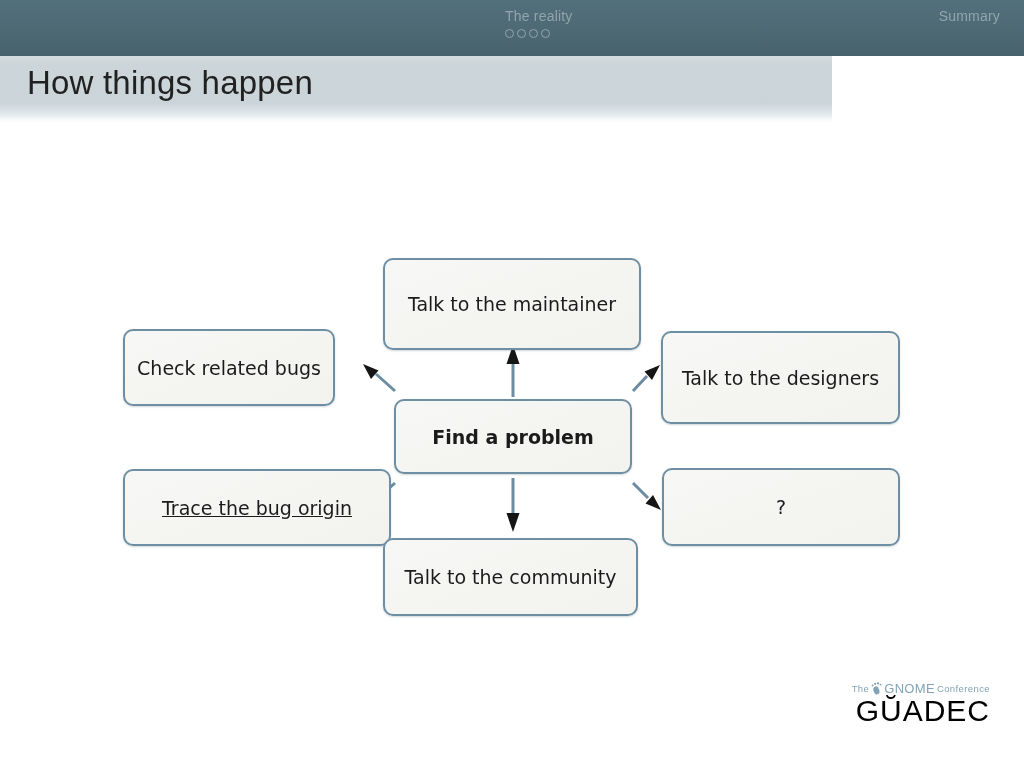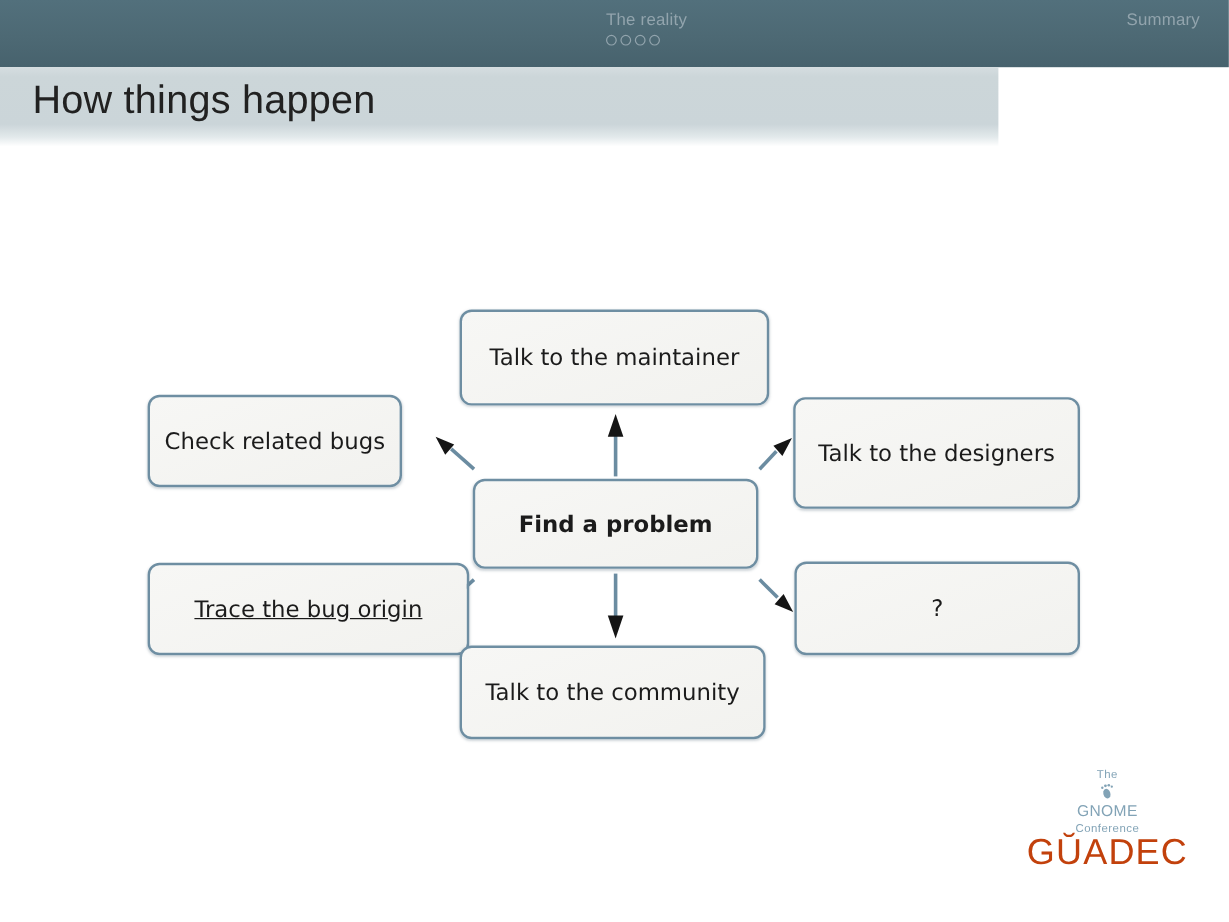--- a/index.html
+++ b/index.html
@@ -33,41 +33,41 @@
   }
   
   .node{
     position:absolute;box-sizing:border-box;
     border:2px solid #6e8ea2;border-radius:10px;
     background:linear-gradient(160deg,#f7f7f5 0%,#f2f2ef 100%);
     display:flex;align-items:center;justify-content:center;
     font-family:"DejaVu Sans",sans-serif;font-size:19px;color:#1b1b1b;
     box-shadow:0 1px 2px rgba(70,95,110,.25);
   }
-  .n-maintainer{left:383px;top:258px;width:258px;height:80px;}
+  .n-maintainer{left:383px;top:258px;width:258px;height:92px;}
   .n-checkbugs{left:123px;top:329px;width:212px;height:77px;}
   .n-designers{left:661px;top:331px;width:239px;height:93px;}
   .n-find{left:394px;top:399px;width:238px;height:75px;font-weight:bold;}
   .n-trace{left:123px;top:469px;width:268px;height:77px;text-decoration:underline;}
   .n-question{left:662px;top:468px;width:238px;height:78px;}
   .n-community{left:383px;top:538px;width:255px;height:78px;}
   .arrows{position:absolute;left:0;top:0;width:1024px;height:768px;pointer-events:none;}
   .arrows line{stroke:#6b8ca1;stroke-width:3;}
   .arrows polygon{fill:#151515;}
   
   .logo{
     position:absolute;right:34px;bottom:42px;text-align:right;color:#80a1b5;
   }
   .logo-top{
     font-size:9.5px;letter-spacing:.4px;display:flex;align-items:center;
-    justify-content:flex-end;gap:2px;color:#82a3b6;flex-direction:column;
+    justify-content:flex-end;gap:2px;color:#82a3b6;
   }
   .logo-gnome{font-weight:normal;font-size:13px;letter-spacing:.3px;}
   .logo-word{
-    font-size:30px;line-height:30px;letter-spacing:1px;color:#c2410c;margin-top:0px;
+    font-size:30px;line-height:30px;letter-spacing:1px;color:#000000;margin-top:0px;
   }
   .foot-icon{display:inline-block;width:11px;height:13px;}
 </style>
 </head>
 <body>
 
 <div class="topbar">
   <div class="hsec hsec-mid">
     <div class="hlabel">The reality</div>
     <div class="dots"><span class="dot"></span><span class="dot"></span><span class="dot"></span><span class="dot"></span></div>

